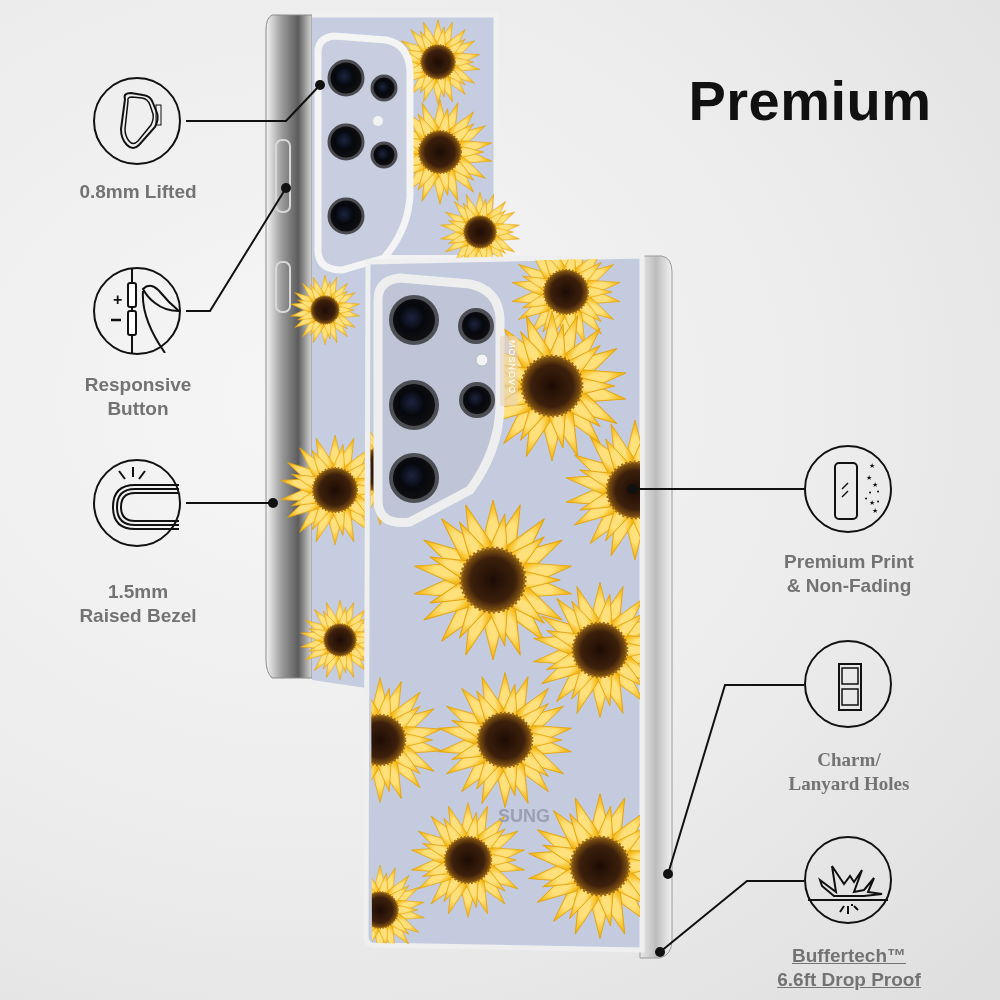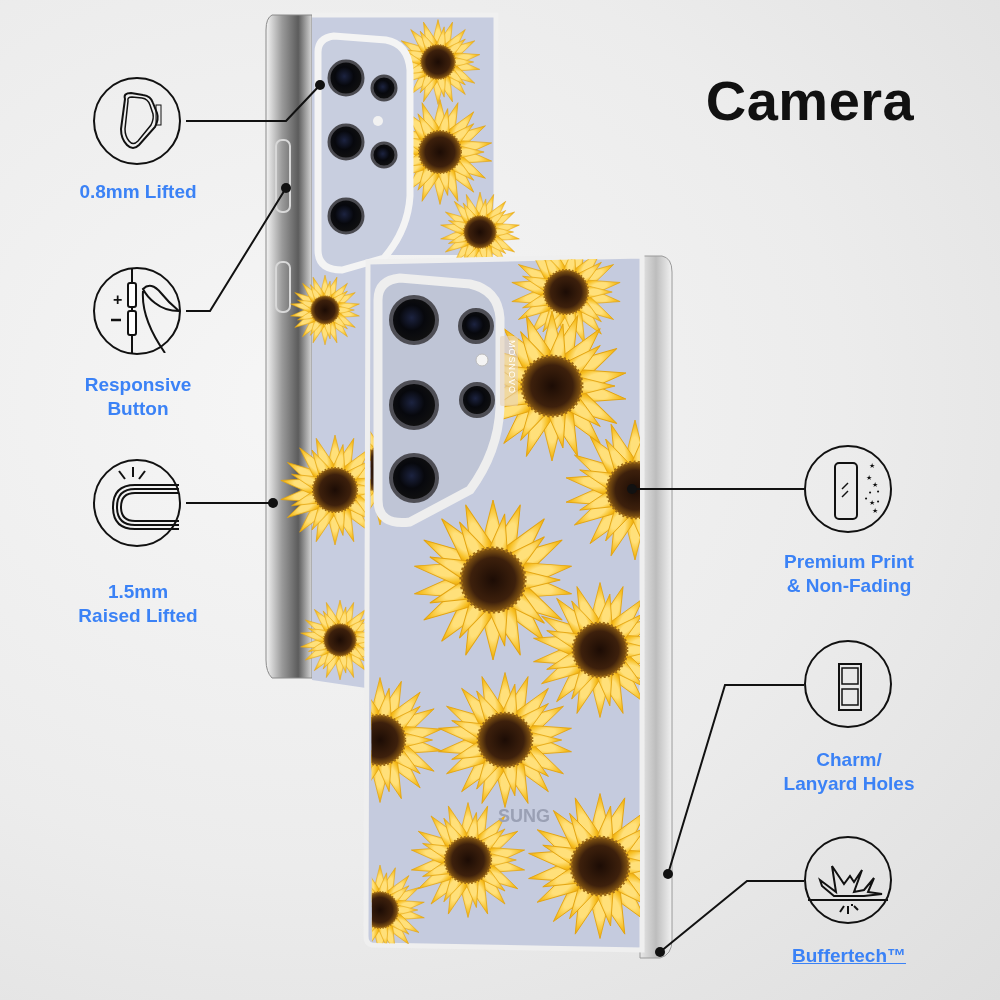--- a/index.html
+++ b/index.html
@@ -11,29 +11,29 @@
   .title {
     position:absolute; left:660px; top:66px; width:300px; text-align:center;
     font-weight:700; font-size:56px; line-height:70px; color:#111; letter-spacing:0.5px;
   }
   .feature-icon {
     position:absolute; width:88px; height:88px; border:2px solid #111; border-radius:50%;
     box-sizing:border-box; background:transparent;
   }
   .feature-icon svg { position:absolute; left:0; top:0; width:84px; height:84px; }
   .feature-label {
-    position:absolute; text-align:center; font-weight:700; font-size:19px; line-height:24px; color:#3b82f6;
+    position:absolute; text-align:center; font-weight:700; font-size:19px; line-height:24px; color:#737373;
   }
   svg.overlay { position:absolute; left:0; top:0; width:1000px; height:1000px; pointer-events:none; }
 </style>
 </head>
 <body>
 
 <div class="title">
-  <div>Camera</div>
+  <div>Premium</div>
 </div>
 
 <svg class="overlay" viewBox="0 0 1000 1000">
   <defs>
     <linearGradient id="sideGrad" x1="0" x2="1">
       <stop offset="0" stop-color="#f4f4f4"></stop>
       <stop offset="0.35" stop-color="#9a9a9a"></stop>
       <stop offset="0.7" stop-color="#5c5c5c"></stop>
       <stop offset="1" stop-color="#d8d8d8"></stop>
     </linearGradient>
@@ -204,21 +204,21 @@
     <line x1="24" y1="10" x2="30" y2="18" stroke="#111" stroke-width="2"></line>
     <line x1="38" y1="6" x2="38" y2="16" stroke="#111" stroke-width="2"></line>
     <line x1="50" y1="10" x2="44" y2="18" stroke="#111" stroke-width="2"></line>
     <path d="M84,32 L40,32 Q26,32 26,46 Q26,60 40,60 L84,60" fill="none" stroke="#111" stroke-width="2"></path>
     <path d="M84,28 L40,28 Q22,28 22,46 Q22,64 40,64 L84,64" fill="none" stroke="#111" stroke-width="2"></path>
     <path d="M84,24 L40,24 Q18,24 18,46 Q18,68 40,68 L84,68" fill="none" stroke="#111" stroke-width="2"></path>
   </svg>
 </div>
 <div class="feature-label" style="left:40px;top:580px;width:196px;">
   <div>1.5mm</div>
-    <div>Raised Lifted</div>
+    <div>Raised Bezel</div>
 </div>
 
 <div class="feature-icon" style="left:804px;top:445px;">
   <svg viewBox="0 0 84 84">
     <rect x="29" y="16" width="22" height="56" rx="4" fill="none" stroke="#111" stroke-width="2"></rect>
     <line x1="36" y1="42" x2="42" y2="36" stroke="#111" stroke-width="1.5"></line>
     <line x1="36" y1="50" x2="42" y2="44" stroke="#111" stroke-width="1.5"></line>
     <g font-family="DejaVu Sans, sans-serif" font-size="7" fill="#111">
       <text x="63" y="21">★</text>
         <text x="60" y="33">★</text>
@@ -237,30 +237,31 @@
     <div>&amp; Non-Fading</div>
 </div>
 
 <div class="feature-icon" style="left:804px;top:640px;">
   <svg viewBox="0 0 84 84">
     <rect x="33" y="22" width="22" height="46" fill="none" stroke="#111" stroke-width="2"></rect>
     <rect x="36" y="26" width="16" height="16" fill="none" stroke="#111" stroke-width="1.5"></rect>
     <rect x="36" y="47" width="16" height="16" fill="none" stroke="#111" stroke-width="1.5"></rect>
   </svg>
 </div>
-<div class="feature-label" style="left:752px;top:748px;width:194px;">
+<div class="feature-label" style="left:752px;top:748px;width:194px;font-family:Liberation Serif, serif;">
   <div>Charm/</div>
     <div>Lanyard Holes</div>
 </div>
 
 <div class="feature-icon" style="left:804px;top:836px;">
   <svg viewBox="0 0 84 84">
     <path d="M14,42 L30,54 L26,28 L38,46 L44,38 L48,44 L56,32 L48,54 L58,52 L68,40 L62,54 L76,56 L58,58 L42,58 L28,58 L16,48Z" fill="none" stroke="#111" stroke-width="2"></path>
     <line x1="2" y1="62" x2="82" y2="62" stroke="#111" stroke-width="2"></line>
     <line x1="34" y1="74" x2="38" y2="68" stroke="#111" stroke-width="2"></line>
     <line x1="42" y1="76" x2="42" y2="68" stroke="#111" stroke-width="2"></line>
     <line x1="46" y1="68" x2="46" y2="66" stroke="#111" stroke-width="2"></line>
     <line x1="52" y1="72" x2="48" y2="68" stroke="#111" stroke-width="2"></line>
   </svg>
 </div>
 <div class="feature-label" style="left:752px;top:944px;width:194px;text-decoration:underline;">
   <div>Buffertech™</div>
+    <div>6.6ft Drop Proof</div>
 </div>
 
 </body></html>

